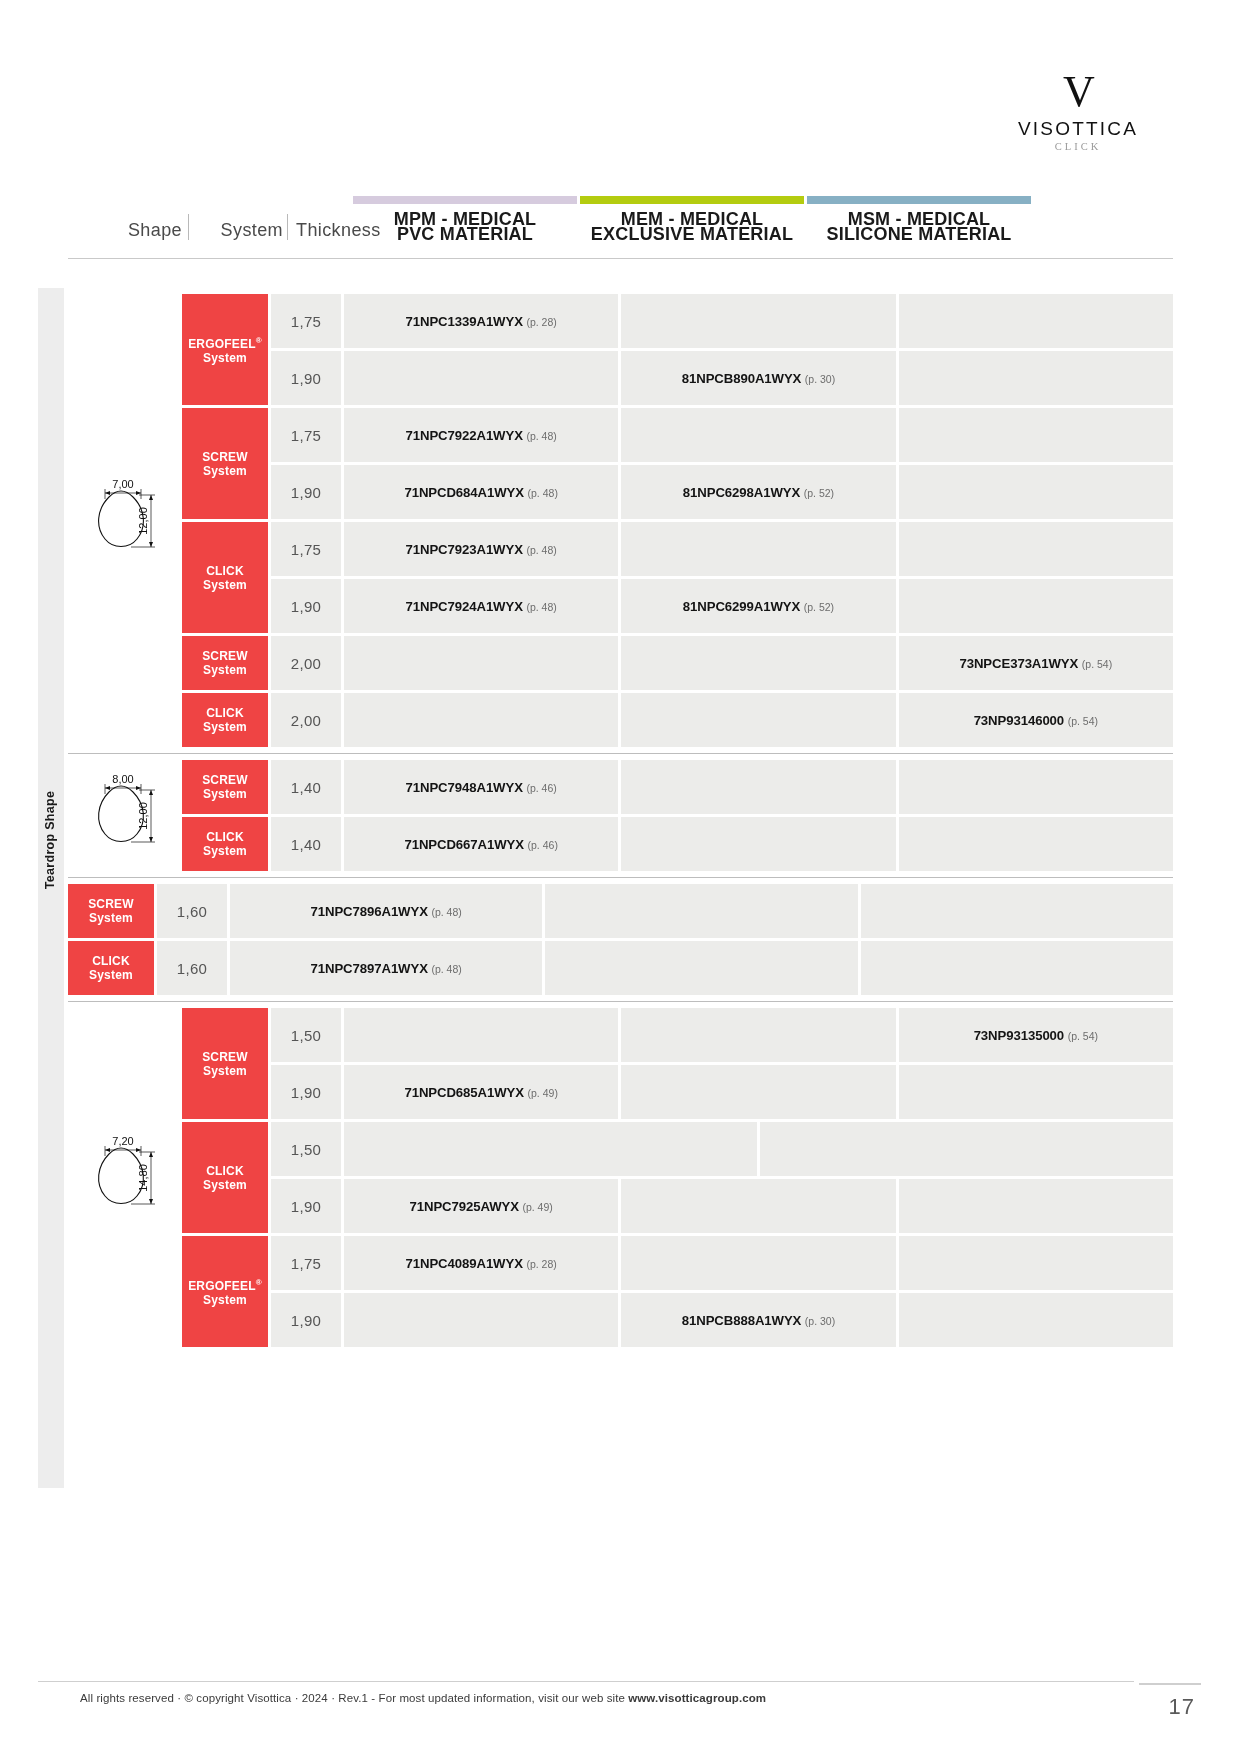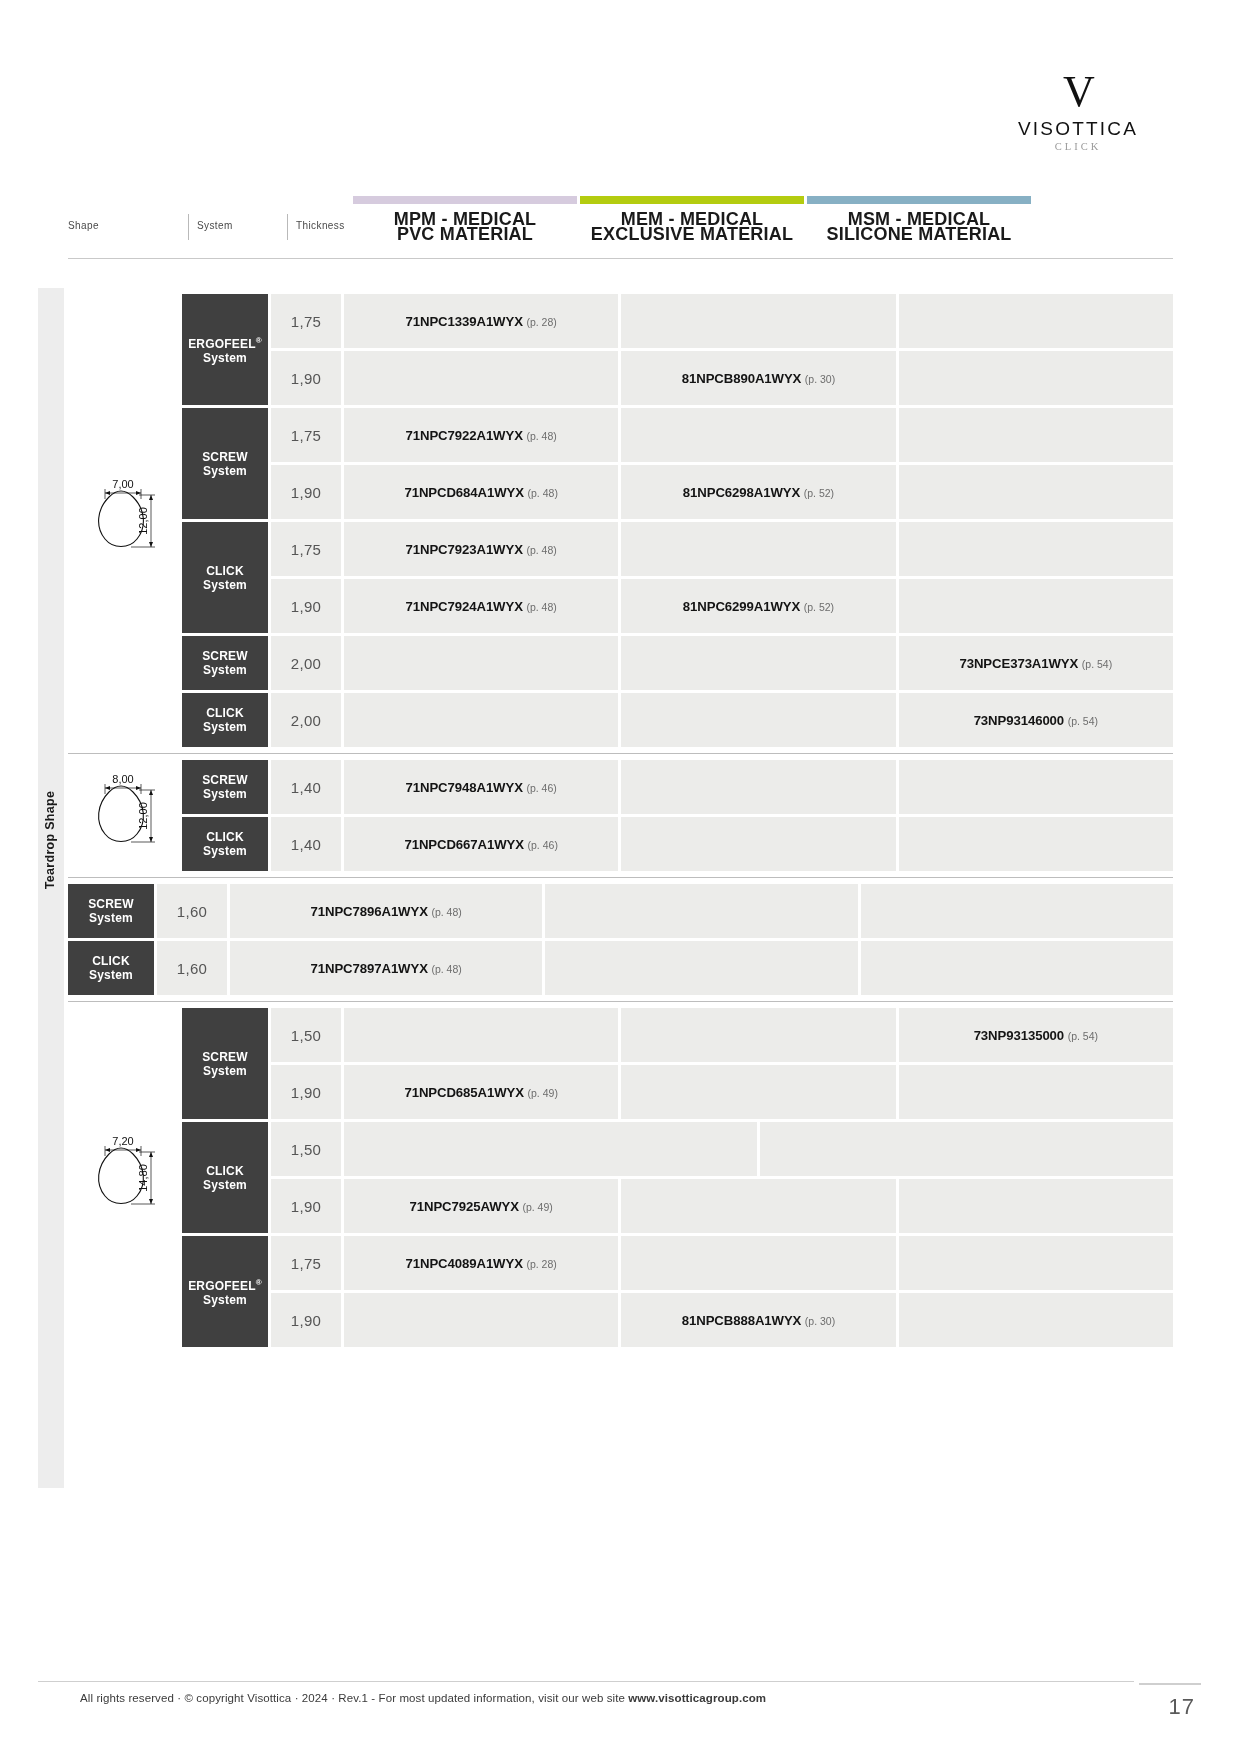--- a/index.html
+++ b/index.html
@@ -66,22 +66,22 @@
     text-align: center;
     font-size: 18px;
     font-weight: bold;
     line-height: 15px;
     letter-spacing: 0.2px;
     color: #1a1a1a;
   }
   .head-plain {
     position: absolute;
     top: 24px;
-    text-align: left;
-    font-size: 10px;
+    text-align: right;
+    font-size: 18px;
     color: #4a4a4a;
     letter-spacing: 0.4px;
   }
   .head-sep {
     position: absolute;
     top: 18px;
     width: 1px;
     height: 26px;
     background: #b9b9b9;
   }
@@ -155,21 +155,21 @@
   }
   .sysblock {
     display: flex;
     margin-bottom: 3px;
   }
   .sysblock:last-child { margin-bottom: 0; }
 
   .sys-cell {
     width: 86px;
     flex: 0 0 86px;
-    background: #404040;
+    background: #ef4444;
     color: #ffffff;
     display: flex;
     align-items: center;
     justify-content: center;
     text-align: center;
     font-size: 12px;
     font-weight: bold;
     line-height: 14px;
     letter-spacing: 0.2px;
     margin-right: 3px;

